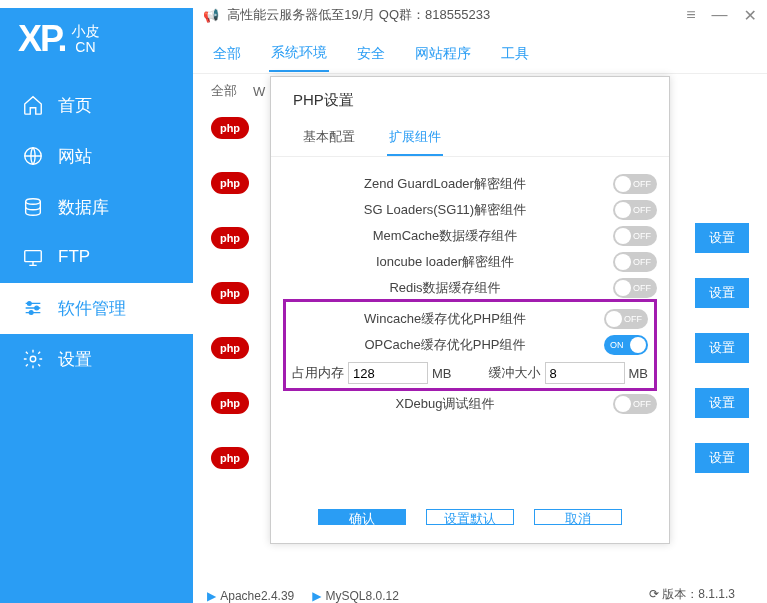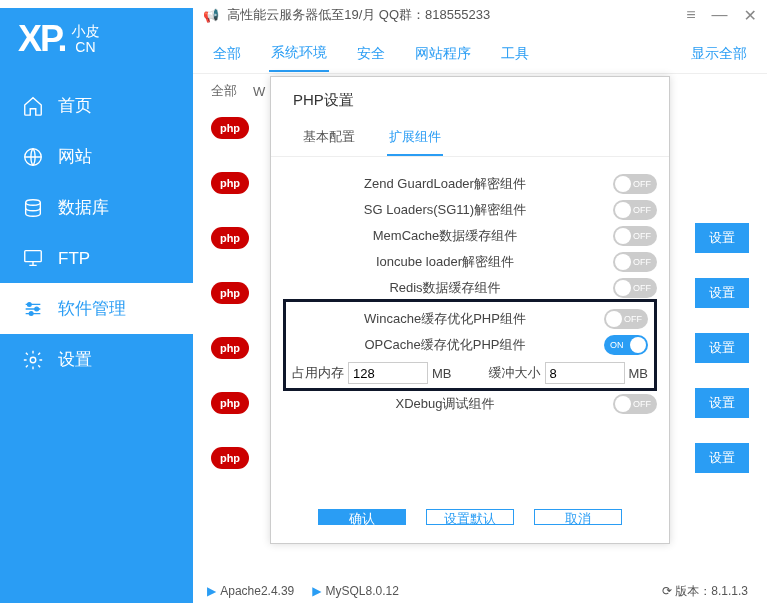--- a/index.html
+++ b/index.html
@@ -6,57 +6,57 @@
   body { width: 767px; height: 603px; background: #fff; overflow: hidden; position: relative; font-size: 13px; }
 
   .topbar { position: absolute; left: 193px; right: 0; top: 0; height: 30px; display: flex; align-items: center; padding: 0 10px; color: #555; gap: 8px; }
   .topbar .win-controls { margin-left: auto; display: flex; gap: 16px; color: #888; font-size: 16px; }
   .topbar .win-controls span { cursor: pointer; }
 
   .sidebar { position: absolute; left: 0; top: 8px; width: 193px; height: 100%; background: #2a9df4; color: #fff; }
   .logo { padding: 10px 18px 20px; display: flex; align-items: center; gap: 6px; }
   .logo-xp { font-size: 36px; font-weight: bold; letter-spacing: -2px; color:#fff; }
   .logo-cn { font-size: 14px; line-height: 16px; text-align: center; }
-  .nav-item { display: flex; align-items: flex-end; gap: 14px; padding: 14px 22px; font-size: 17px; cursor: pointer; }
+  .nav-item { display: flex; align-items: flex-start; gap: 14px; padding: 14px 22px; font-size: 17px; cursor: pointer; }
   .nav-item.active { background: #fff; color: #2a9df4; }
   .nav-icon { width: 22px; height: 22px; display: inline-flex; align-items: center; justify-content: center; }
   .nav-icon svg { width: 22px; height: 22px; stroke: currentColor; fill: none; stroke-width: 1.5; }
 
   .tabs { position: absolute; left: 193px; top: 34px; right: 0; height: 40px; display: flex; align-items: center; padding: 0 18px; gap: 26px; color: #2a9df4; border-bottom: 1px solid #eee; font-size: 14px; }
   .tabs .tab { cursor: pointer; padding: 8px 2px; }
   .tabs .tab.active { border-bottom: 2px solid #2a9df4; }
   .tabs .show-all { margin-left: auto; }
 
   .subtab-bar { position: absolute; left: 193px; top: 76px; right: 0; height: 30px; display: flex; align-items: center; padding: 0 18px; gap: 16px; font-size: 13px; color: #666; }
   .php-rows { position: absolute; left: 193px; top: 100px; right: 0; display: flex; flex-direction: column; }
   .php-row { height: 55px; display: flex; align-items: center; padding: 0 18px; }
   .php-badge { width: 38px; height: 22px; background: #cc0000; border-radius: 11px; color: #fff; font-size: 11px; display: flex; align-items: center; justify-content: center; font-weight: bold; text-align: right; }
   .settings-btn { margin-left: auto; background: #2a9df4; color: #fff; border: none; padding: 6px 14px; font-size: 13px; cursor: pointer; }
 
-  .statusbar { position: absolute; left: 193px; bottom: 0; right: 5px; height: 24px; display: flex; align-items: center; padding: 0 14px; gap: 18px; font-size: 12px; color: #555; }
+  .statusbar { position: absolute; left: 193px; bottom: 0; right: 18px; height: 24px; display: flex; align-items: flex-end; padding: 0 14px; gap: 18px; font-size: 12px; color: #555; }
   .play { color: #2a9df4; margin-right: 4px; }
   .statusbar .ver { margin-left: auto; }
 
   .modal { position: absolute; left: 270px; top: 76px; width: 400px; height: 468px; background: #fff; border: 1px solid #ccc; box-shadow: 0 0 8px rgba(0,0,0,0.15); display: flex; flex-direction: column; z-index: 50; }
   .modal-title { padding: 14px 22px 10px; font-size: 15px; color: #333; }
   .modal-tabs { display: flex; gap: 30px; padding: 0 30px; border-bottom: 1px solid #eee; font-size: 13px; }
   .modal-tabs .mtab { padding: 8px 2px; cursor: pointer; color: #555; }
   .modal-tabs .mtab.active { color: #2a9df4; border-bottom: 2px solid #2a9df4; }
   .modal-body { flex: 1; padding: 14px 12px 8px; font-size: 13px; color: #444; overflow: hidden; }
   .setting-row { display: flex; align-items: center; padding: 3px 0; gap: 6px; text-align: center; }
   .setting-row .lbl { flex: 1; }
   .toggle { width: 44px; height: 20px; border-radius: 10px; background: #ccc; position: relative; font-size: 9px; color: #fff; display: flex; align-items: center; padding: 0 6px; cursor: pointer; }
   .toggle.on { background: #2a9df4; justify-content: flex-start; }
   .toggle.off { justify-content: flex-end; }
   .toggle::after { content:""; position: absolute; width: 16px; height: 16px; border-radius: 50%; background: #fff; top: 2px; }
   .toggle.off::after { left: 2px; }
   .toggle.on::after { right: 2px; }
   .inputs-row { display: flex; align-items: center; gap: 4px; margin-top: 4px; }
   .inputs-row input { width: 80px; height: 22px; border: 1px solid #ccc; padding: 0 4px; font-size: 13px; }
-  .highlight-box { border: 3px solid #0f172a; padding: 4px 6px; margin-top: -2px; }
+  .highlight-box { border: 3px solid #a21caf; padding: 4px 6px; margin-top: -2px; }
   .modal-footer { display: flex; justify-content: center; gap: 20px; padding: 14px 0 18px; }
   .mbtn { width: 88px; height: 16px; border: 1px solid #2a9df4; background: #fff; color: #2a9df4; font-size: 13px; cursor: pointer; }
   .mbtn.primary { background: #2a9df4; color: #fff; }
 </style>
 </head>
 <body>
 
 <div class="sidebar">
   <div class="logo">
     <span class="logo-xp">XP.</span>
@@ -132,21 +132,20 @@
     <span>✕</span>
   </div>
 </div>
 
 <div class="tabs">
   <span class="tab">全部</span>
   <span class="tab active">系统环境</span>
   <span class="tab">安全</span>
   <span class="tab">网站程序</span>
   <span class="tab">工具</span>
-  <span class="tab show-all">显示全部</span>
 </div>
 
 <div class="subtab-bar">
   <span>全部</span>
   <span>W</span>
 </div>
 
 <div class="php-rows">
   <div class="php-row">
       <span class="php-badge">php</span>

